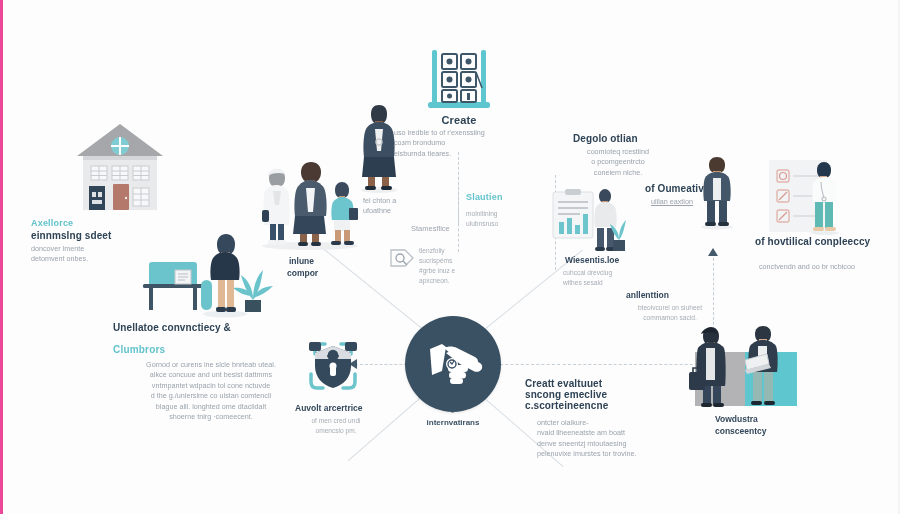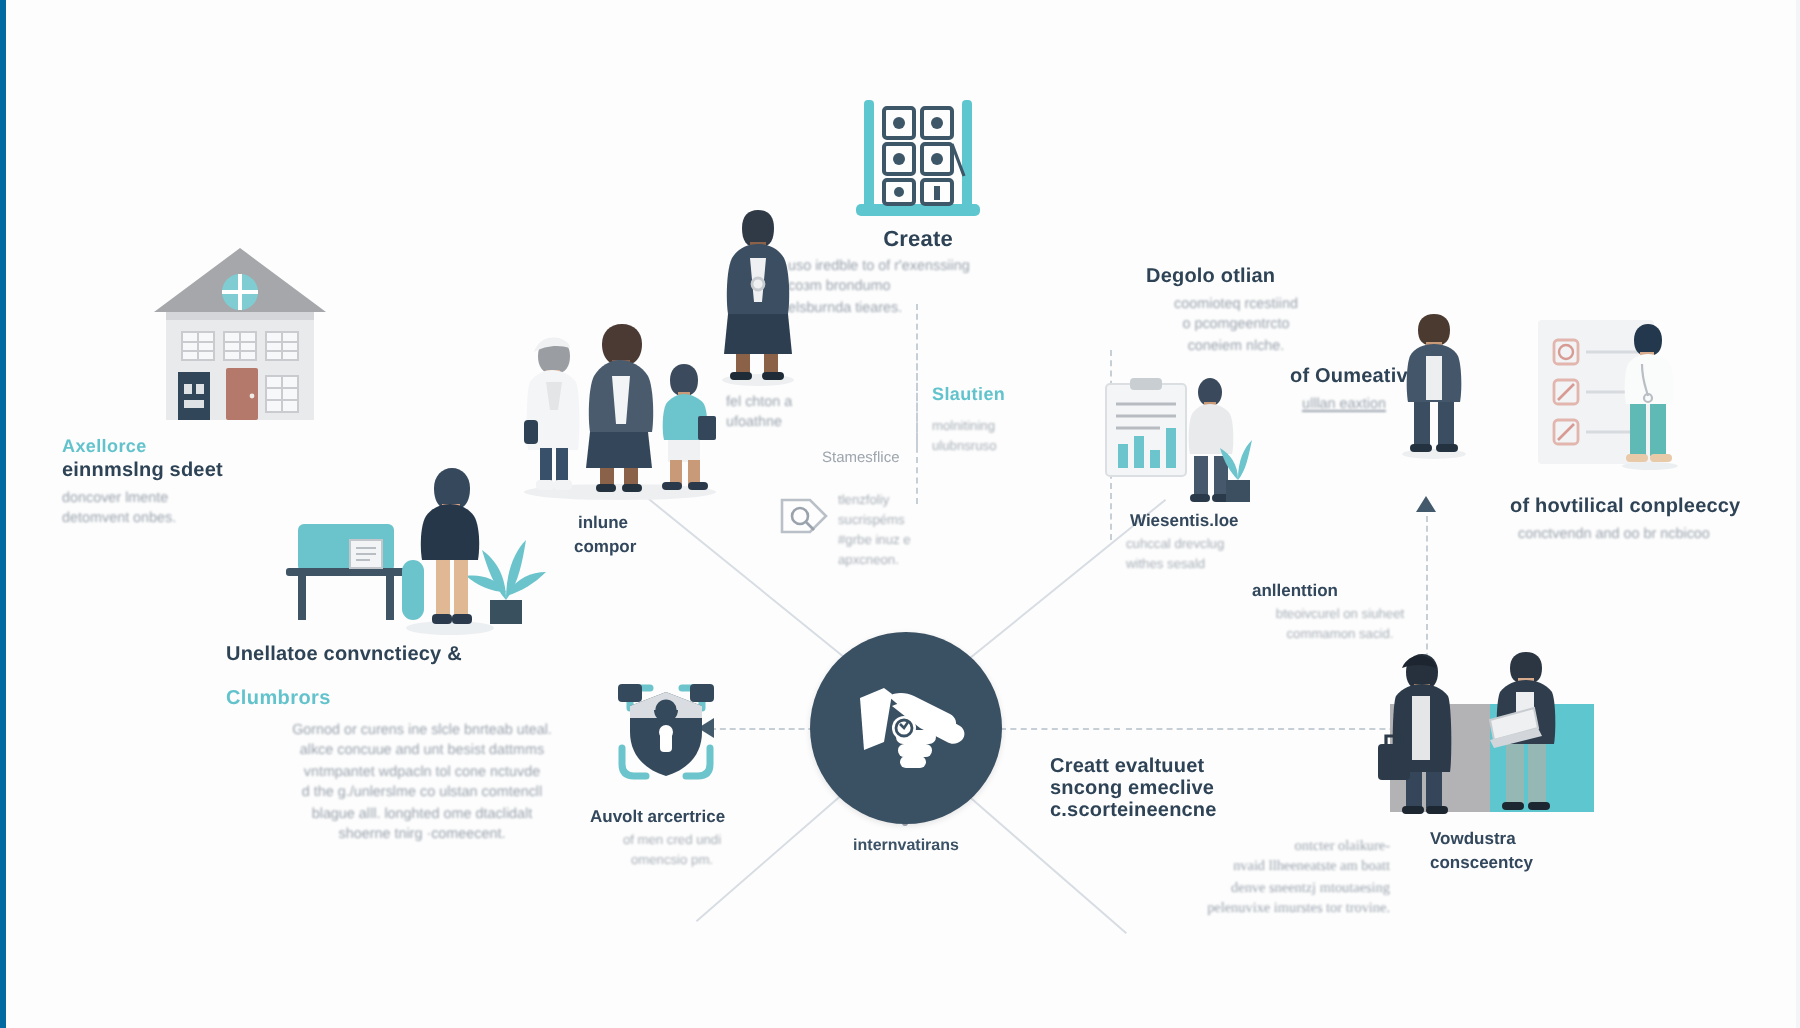--- a/index.html
+++ b/index.html
@@ -6,21 +6,21 @@
   body{
     width:900px;height:514px;
     background:#ffffff;
     font-family:"Liberation Sans", sans-serif;
     overflow:hidden;
     position:relative;
   }
   #canvas{
     position:absolute;left:0;top:0;width:900px;height:514px;
     background:#fdfdfd;
-    border-left:3px solid #0369a1;
+    border-left:3px solid #ec4899;
     border-right:2px solid #f3f5f7;
     box-sizing:border-box;
   }
   .abs{position:absolute;}
   
   .t-teal-head{color:#63c3cc;font-weight:bold;font-size:9px;letter-spacing:.2px;}
   .t-navy-head{color:#2e4355;font-weight:bold;font-size:10px;letter-spacing:.1px;}
   .t-navy-head-sm{color:#33485c;font-weight:bold;font-size:8.5px;}
   .t-gray-body{color:#9aa3ad;font-size:7.2px;line-height:1.45;}
   .t-gray-body2{color:#a7aeb6;font-size:6.6px;line-height:1.5;}
@@ -329,21 +329,21 @@
       <path d="M47 24c2-3 6-5 10-5s9 2 11 5c2 4 2 16 1 20H46c-1-4-1-16 1-20z" fill="#fafbfb"></path>
       <path d="M54 24c0 8 2 12 3 16" stroke="#b9bec4" stroke-width="1.1" fill="none"></path>
       <circle cx="57" cy="41" r="2" fill="none" stroke="#b9bec4" stroke-width="1.1"></circle>
       <rect x="48" y="44" width="8" height="26" fill="#5fb9b4"></rect>
       <rect x="58" y="44" width="8" height="26" fill="#5fb9b4"></rect>
       <rect x="46" y="69" width="11" height="4" rx="2" fill="#e8c9a8"></rect>
       <rect x="58" y="69" width="11" height="4" rx="2" fill="#e8c9a8"></rect>
     </svg>
   </div>
 
-  <div class="abs t-navy-head blur1" style="left:752px;top:248px;">of hovtilical conpleeccy</div>
+  <div class="abs t-navy-head blur1" style="left:752px;top:236px;">of hovtilical conpleeccy</div>
   <div class="abs t-gray-body blur2" style="left:756px;top:262px;width:150px;">conctvendn and oo br ncbicoo</div>
 
   <div class="abs t-navy-head-sm blur1" style="left:562px;top:255px;">Wiesentis.loe</div>
   <div class="abs t-gray-body2 blur2" style="left:560px;top:268px;width:90px;">
     <div>cuhccal drevclug</div>
     <div>withes sesald</div>
   </div>
 
   <div class="abs t-navy-head-sm blur1" style="left:623px;top:290px;">anllenttion</div>
   <div class="abs t-gray-body2 blur2" style="left:612px;top:303px;width:110px;text-align:center;">
@@ -399,21 +399,21 @@
     <div>d the g./unlerslme co ulstan comtencll</div>
     <div>blague alll. longhted ome dtaclidalt</div>
     <div>shoerne tnirg ·comeecent.</div>
   </div>
 
   <div class="abs t-navy-head blur1" style="left:522px;top:378px;width:150px;">
     <div>Creatt evaltuuet</div>
     <div>sncong emeclive</div>
     <div>c.scorteineencne</div>
   </div>
-  <div class="abs t-gray-body blur2" style="left:512px;top:418px;width:180px;text-align:right;font-family:Liberation Serif, serif;">
+  <div class="abs t-gray-body blur2" style="left:534px;top:418px;width:180px;text-align:left;">
     <div>ontcter olaikure-</div>
     <div>nvaid llheeneatste am boatt</div>
     <div>denve sneentzj mtoutaesing</div>
     <div>pelenuvixe imurstes tor trovine.</div>
   </div>
 
   <div class="abs gray-panel" style="left:692px;top:352px;width:50px;height:54px;"></div>
   <div class="abs teal-panel" style="left:742px;top:352px;width:52px;height:54px;"></div>
 
   <div class="abs" style="left:686px;top:326px;width:116px;height:84px;">

